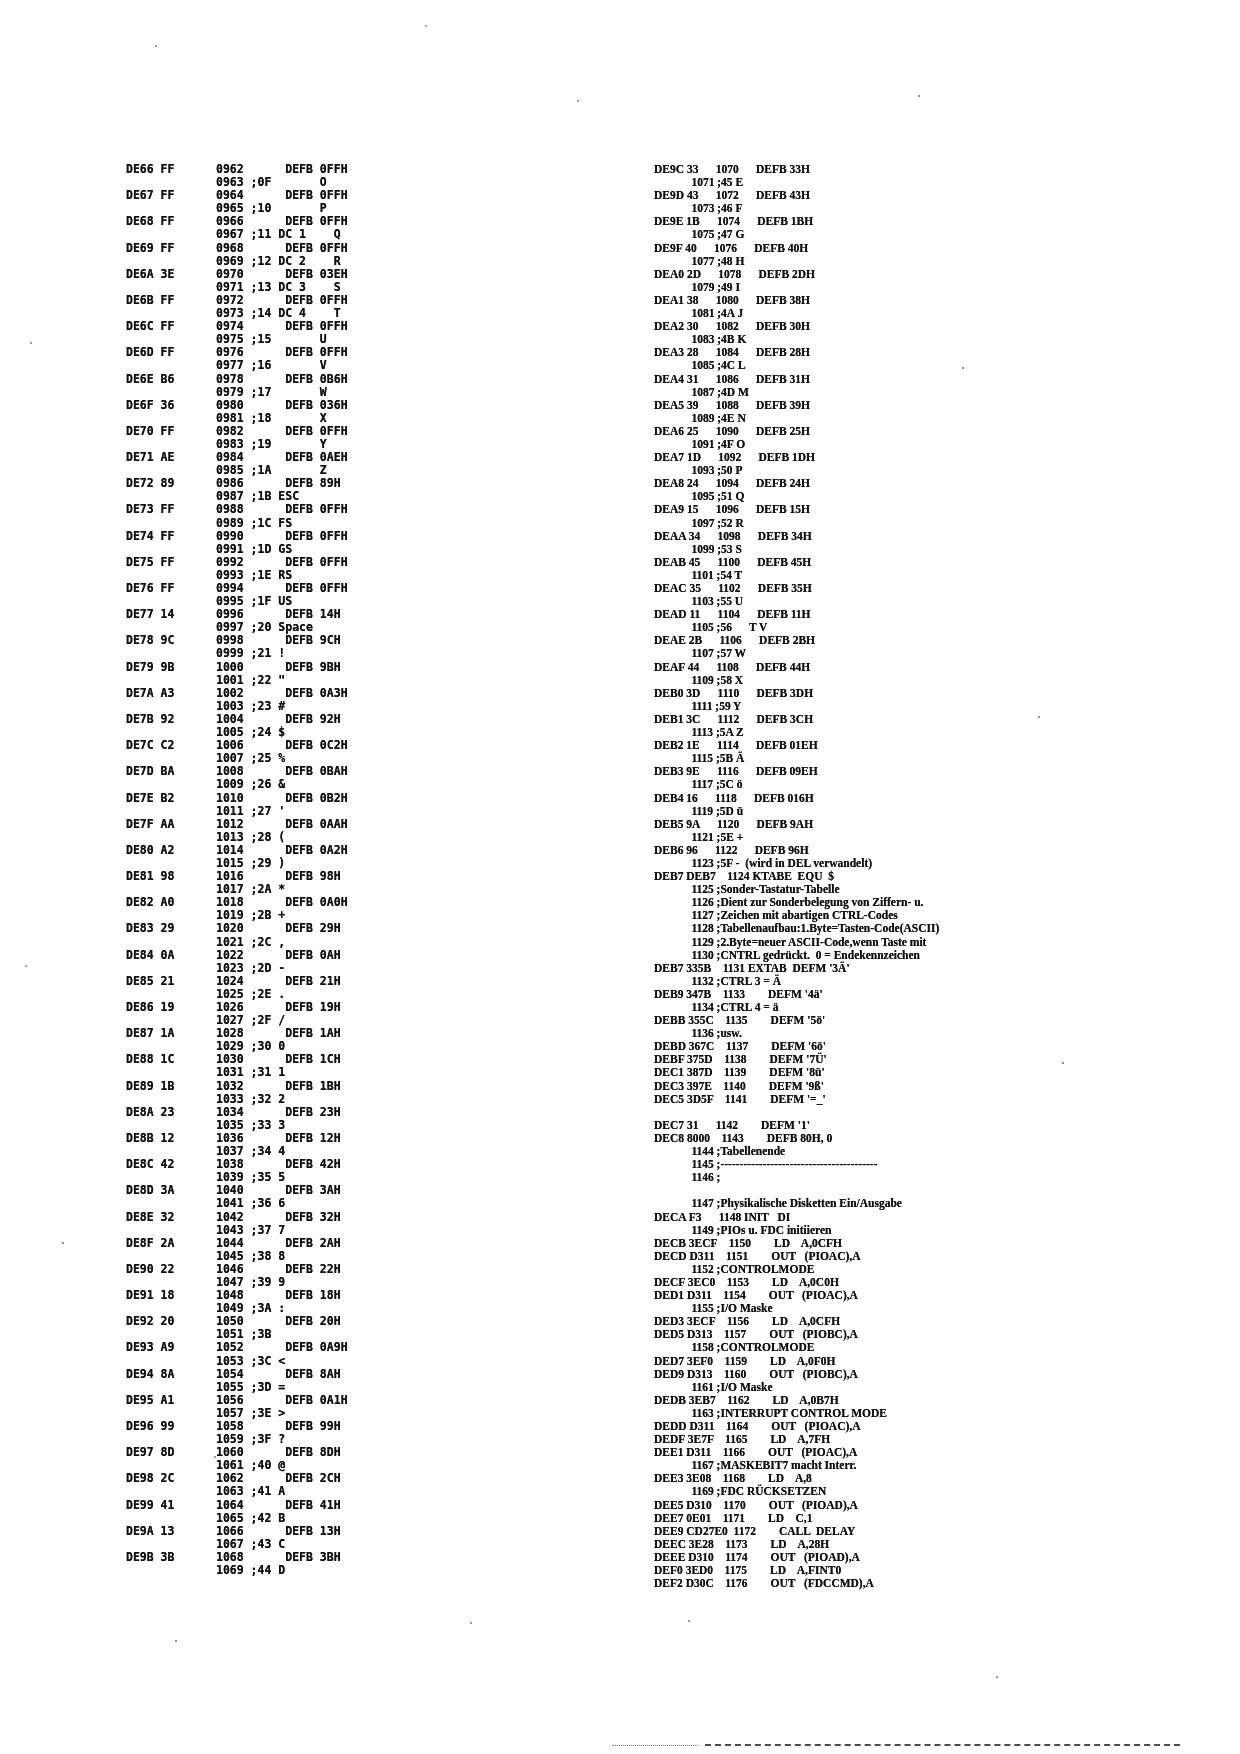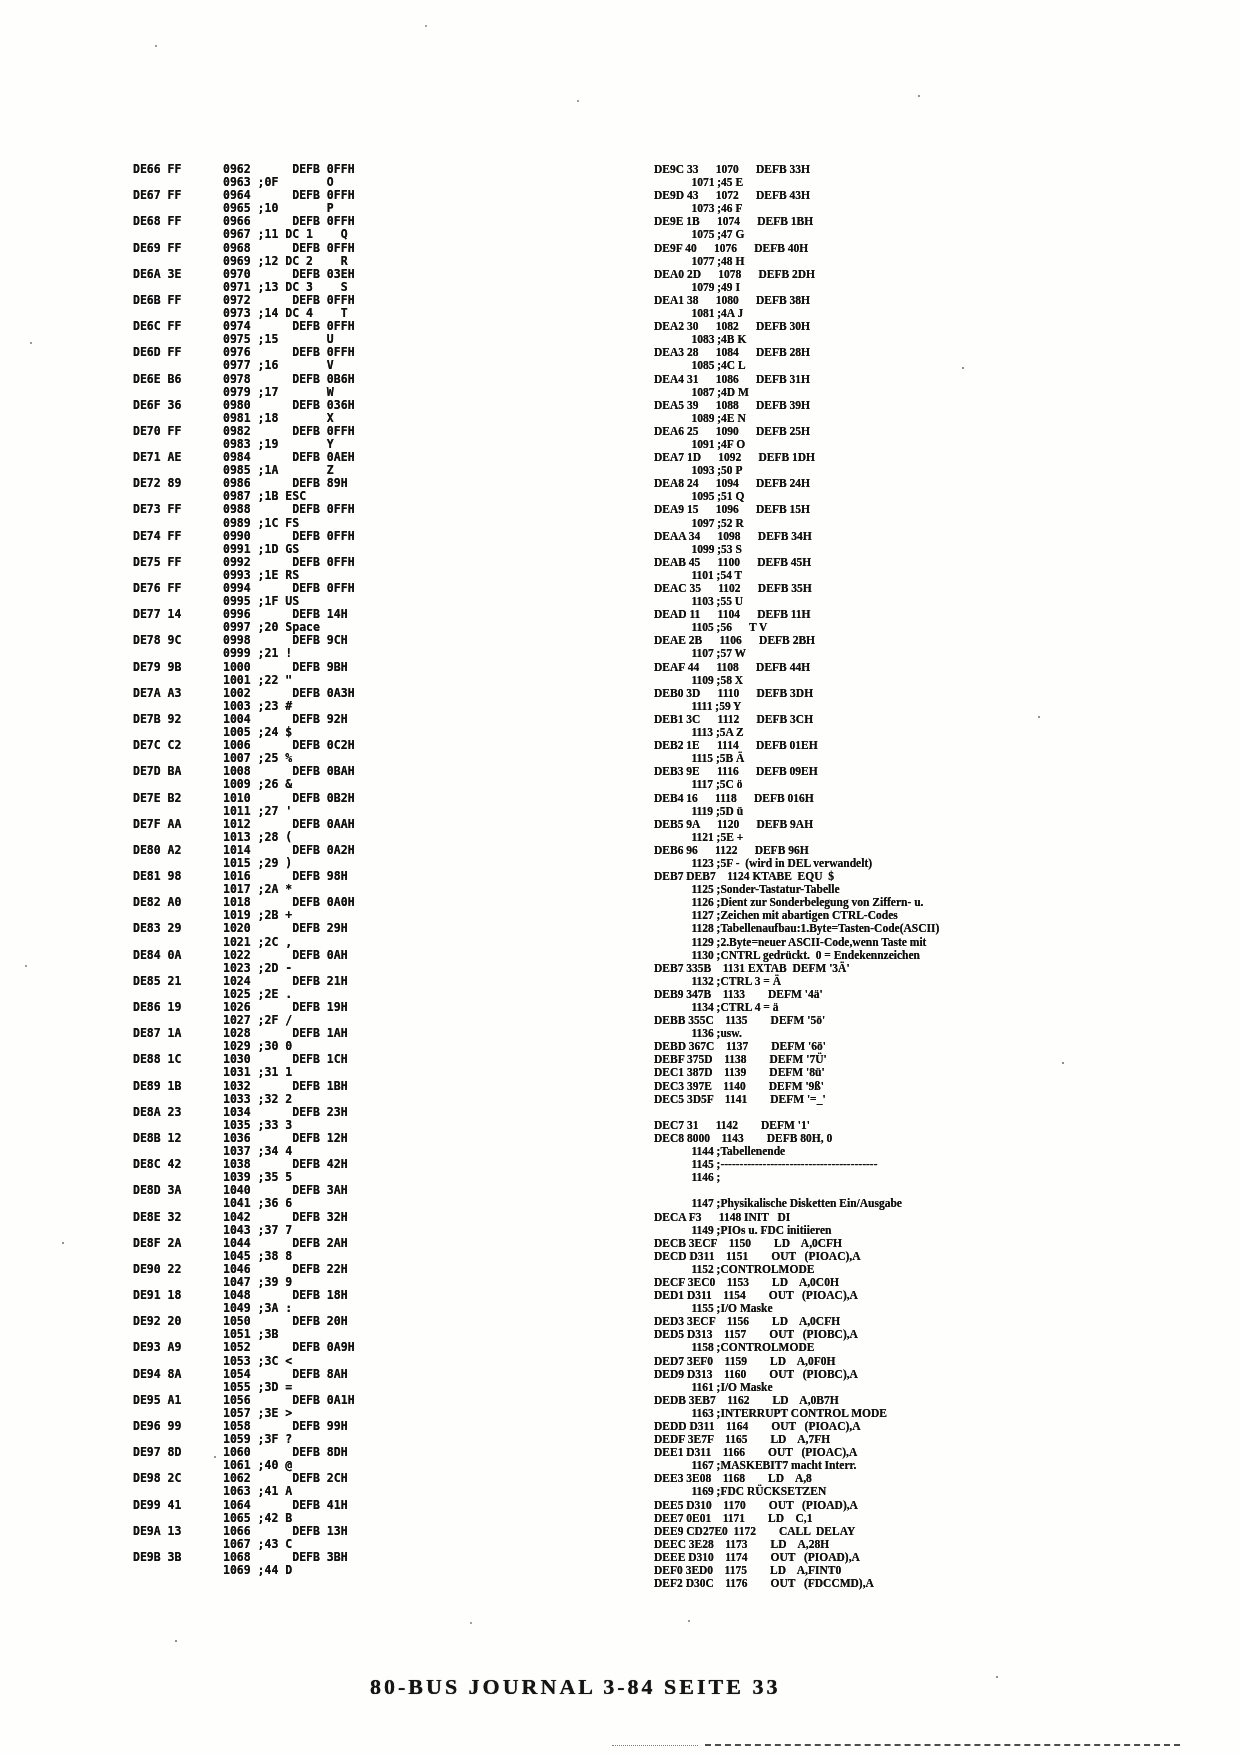--- a/index.html
+++ b/index.html
@@ -20,21 +20,21 @@
     margin: 0;
     white-space: pre;
     font-family: "DejaVu Sans Mono", "Liberation Mono", monospace;
     font-size: 11.5px;
     line-height: 13.1px;
     font-weight: 700;
     color: #111;
     text-shadow: 0 0 0.6px rgba(10,10,10,0.85);
     letter-spacing: 0px;
   }
-  .col-left  { left: 133px; top: 163px; }
+  .col-left  { left: 126px; top: 163px; }
   .col-right { left: 654px; top: 163px; font-family: Liberation Serif, serif; }
   .footer {
     position: absolute;
     left: 370px;
     top: 1674px;
     font-family: "Liberation Serif", "DejaVu Serif", serif;
     font-weight: 700;
     font-size: 22px;
     letter-spacing: 3px;
     color: #151515;
@@ -290,17 +290,16 @@
              1167 ;MASKEBIT7 macht Interr.
 DEE3 3E08    1168        LD    A,8
              1169 ;FDC RÜCKSETZEN
 DEE5 D310    1170        OUT   (PIOAD),A
 DEE7 0E01    1171        LD    C,1
 DEE9 CD27E0  1172        CALL  DELAY
 DEEC 3E28    1173        LD    A,28H
 DEEE D310    1174        OUT   (PIOAD),A
 DEF0 3ED0    1175        LD    A,FINT0
 DEF2 D30C    1176        OUT   (FDCCMD),A</pre>
-  <div class="footer">80-BUS JOURNAL 3-84 SEITE 33</div>
   <div class="speckles"></div>
   <div class="dash1"></div>
   <div class="dash2"></div>
 </div>
 
 </body></html>

